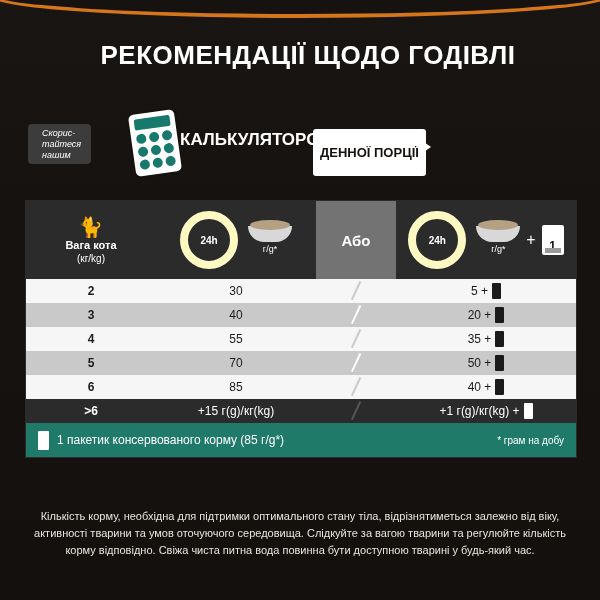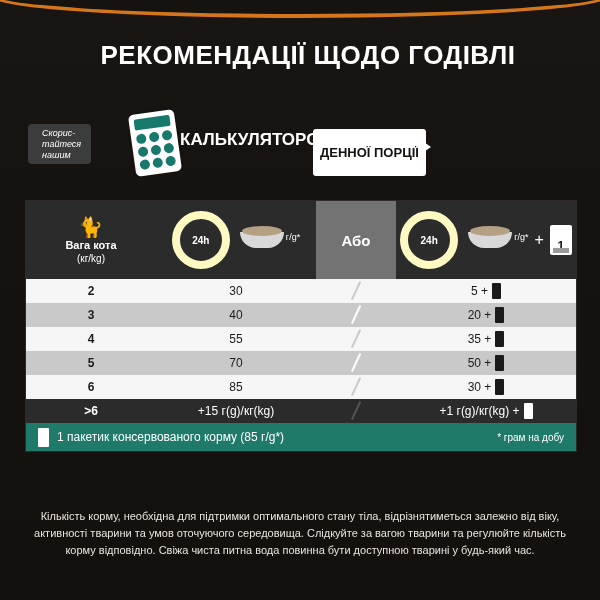--- a/index.html
+++ b/index.html
@@ -199,21 +199,21 @@
 
   .clock {
     width: 42px; height: 42px;
     border-radius: 50%;
     border: 8px solid #fef9c3;
     display: flex; align-items: center; justify-content: center;
     font-size: 10px; font-weight: bold; color: #ffffff;
     position: relative;
   }
   .bowl-wrap {
-    display: flex; align-items: flex-start; gap: 2px;
+    display: flex; flex-direction: column; align-items: center; gap: 2px;
     margin-left: 10px;
   }
   .bowl {
     width: 44px; height: 16px;
     background: #d8d8d8;
     border-radius: 0 0 22px 22px;
     position: relative;
   }
   .bowl:before {
     content: "";
@@ -286,21 +286,21 @@
     width: 9px; height: 16px;
     background: #1b1b1b;
     border-radius: 1px;
     vertical-align: middle;
   }
   .row.last .mini-sachet { background: #ffffff; }
 
   .footer-bar {
     display: flex;
     align-items: center;
-    height: 28px;
+    height: 34px;
     background: #1f7a6a;
     color: #ffffff;
     font-size: 12px;
     padding: 13px 12px;
     box-sizing: border-box;
   }
   .footer-sachet {
     width: 11px; height: 19px;
     background: #ffffff;
     border-radius: 1px;
@@ -437,21 +437,21 @@
       </div>
     </div>
 
     <div class="row white">
       <div class="c-weight">6</div>
       <div class="c-a">85</div>
       <div class="c-mid">
           <div class="slash"></div>
         </div>
       <div class="c-b">
-        <span>30 +</span>
+        <span>40 +</span>
         <span class="mini-sachet"></span>
       </div>
     </div>
 
     <div class="row last">
       <div class="c-weight">&gt;6</div>
       <div class="c-a">+15 г(g)/кг(kg)</div>
       <div class="c-mid">
           <div class="slash"></div>
         </div>

